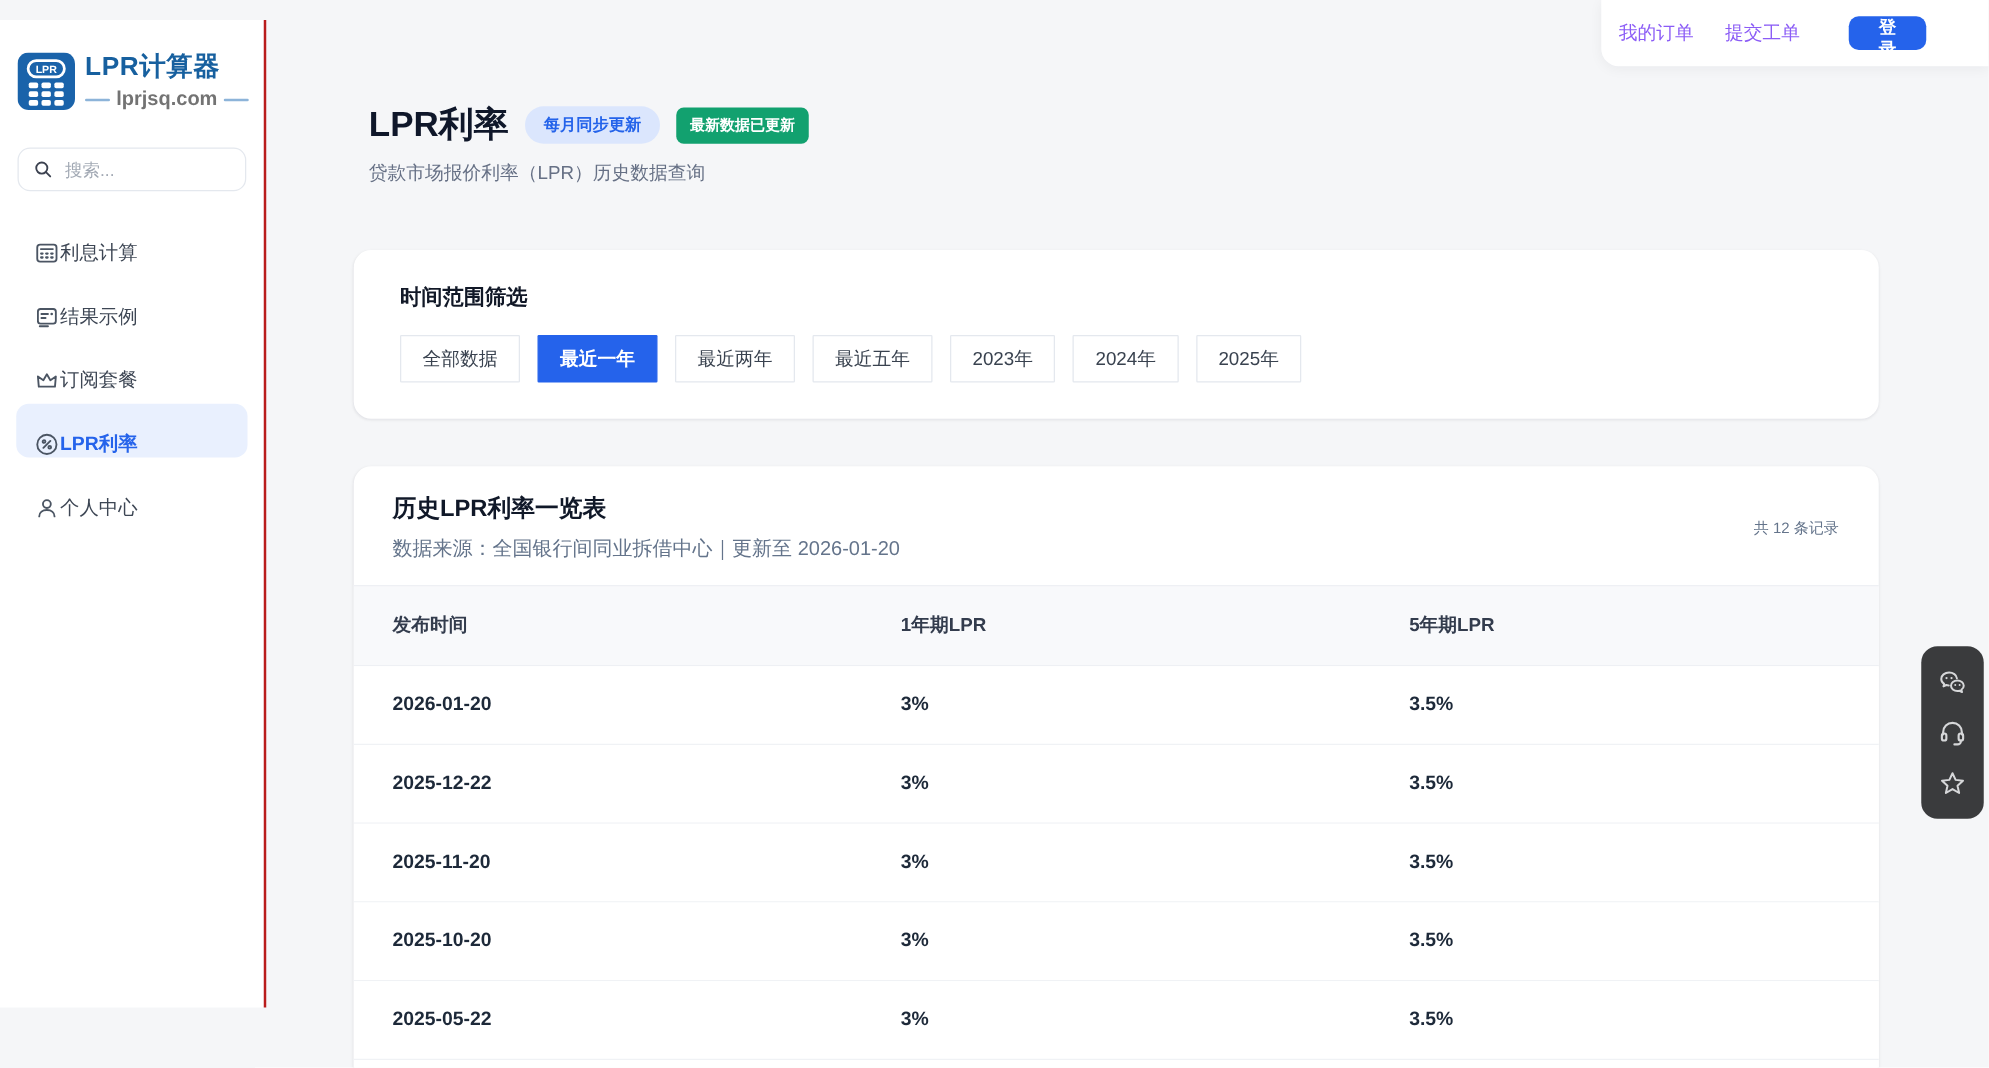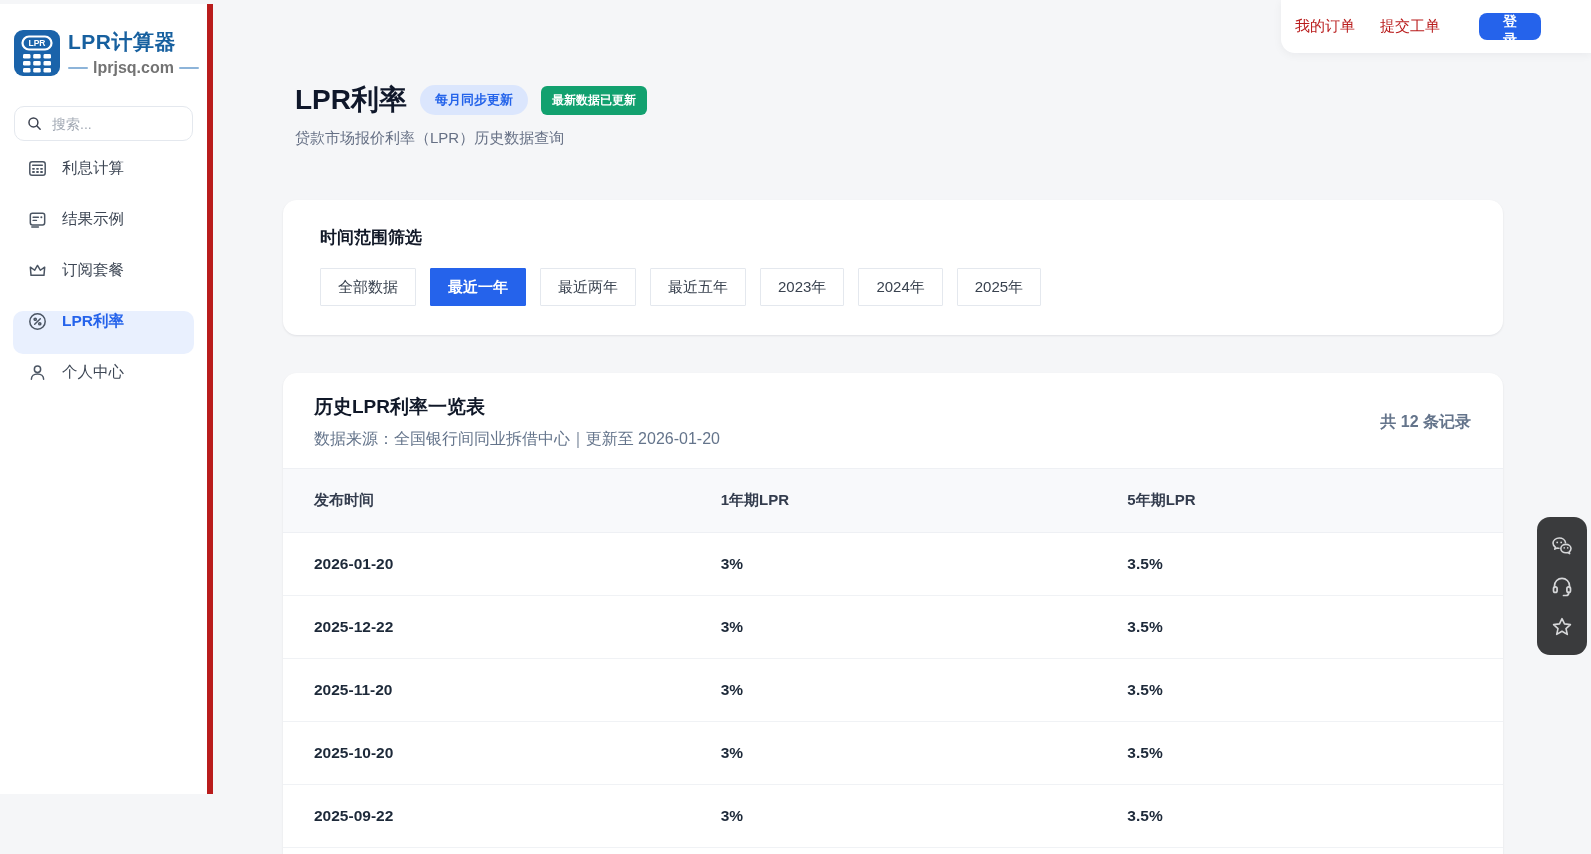--- a/index.html
+++ b/index.html
@@ -5,22 +5,22 @@
   * { margin:0; padding:0; box-sizing:border-box; }
   html,body { width:1591px; height:854px; overflow:hidden; }
   body {
     font-family:"Liberation Sans","DejaVu Sans",sans-serif;
     background:#f5f6f8; color:#1f2937; position:relative;
   }
   svg { display:block; }
 
   
   .sidebar {
-    position:absolute; left:0; top:4px; width:213px; height:790px;
-    background:#ffffff; border-right:6px solid #b91c1c; z-index:5;
+    position:absolute; left:0; top:16px; width:213px; height:790px;
+    background:#ffffff; border-right:2px solid #b91c1c; z-index:5;
   }
   .logo-row { display:flex; align-items:center; gap:8px; padding:24px 12px 0 14px; cursor:pointer; }
   .logo-badge { width:46px; height:46px; flex:0 0 46px; }
   .logo-text-col { display:flex; flex-direction:column; }
   .logo-title { font-size:21px; font-weight:800; color:#17609f; letter-spacing:0.5px; line-height:28px; }
   .logo-domain-row { display:flex; align-items:center; gap:5px; margin-top:3px; }
   .logo-dash { height:2px; width:20px; background:#8db4d9; border-radius:1px; }
   .logo-domain { font-size:16px; color:#737373; font-weight:700; }
 
   .search-box {
@@ -28,34 +28,34 @@
     display:flex; align-items:center; gap:9px; padding:0 11px; background:#fff;
   }
   .search-box input {
     border:none; outline:none; font-size:14px; color:#374151; width:100%;
     font-family:inherit; background:transparent;
   }
   .search-box input::placeholder { color:#a2a9b4; }
 
   .menu { margin-top:17px; padding:0 13px; }
   .menu-item {
-    height:43px; margin-bottom:8px; display:flex; align-items:flex-start; gap:14px;
+    height:43px; margin-bottom:8px; display:flex; align-items:flex-end; 
     padding-left:14px; border-radius:10px; font-size:15.5px; color:#3d4654; cursor:pointer;
   }
   .menu-item .mi-icon { width:21px; height:21px; color:#4b5563; }
   .menu-item.active { background:#e9f0fe; color:#2563eb; font-weight:600; }
 
   
   .topbar {
     position:absolute; top:0; right:0; height:53px; width:310px;
     background:#ffffff; border-bottom-left-radius:14px;
     box-shadow:0 2px 10px rgba(17,24,39,.05);
     display:flex; align-items:center; gap:25px; padding:0 50px 0 14px; z-index:6;
   }
-  .top-link { font-size:15px; color:#b91c1c; cursor:pointer; white-space:nowrap; }
+  .top-link { font-size:15px; color:#8b5cf6; cursor:pointer; white-space:nowrap; }
   .login-btn {
     margin-left:14px; background:#2563eb; color:#fff; font-size:14px; font-weight:600;
     border:none; border-radius:8px; height:27px; padding:0 20px; cursor:pointer;
     font-family:inherit;
   }
 
   
   .main { margin-left:213px; padding:84px 0 0 70px; }
   .title-row { display:flex; align-items:center; gap:13px; margin-left:12px; }
   .page-title { font-size:28px; font-weight:800; color:#0f172a; line-height:32px; }
@@ -83,21 +83,21 @@
   }
   .fbtn.active { background:#2563eb; border-color:#2563eb; color:#fff; font-weight:600; }
 
   .table-card { margin-top:38px; border-bottom-left-radius:0; border-bottom-right-radius:0; }
   .table-head {
     display:flex; align-items:center; justify-content:space-between;
     padding:21px 32px 18px 31px;
   }
   .table-title { font-size:19px; font-weight:700; color:#101828; }
   .table-source { margin-top:9px; font-size:16px; color:#64748b; }
-  .record-count { font-size:16px; color:#64748b; white-space:nowrap;font-weight:bold; }
+  .record-count { font-size:12px; color:#64748b; white-space:nowrap; }
 
   .tgrid-header {
     display:grid; grid-template-columns:1fr 1fr 1fr; height:65px; align-items:center;
     background:#f8f9fb; border-top:1px solid #eef0f4; border-bottom:1px solid #eef0f4;
   }
   .tgrid-header .th { padding-left:31px; font-size:15px; font-weight:700; color:#333c4d; }
   .trow {
     display:grid; grid-template-columns:1fr 1fr 1fr; height:63px; align-items:center;
     border-bottom:1px solid #f0f2f5; background:#fff;
   }
@@ -271,21 +271,21 @@
           <div class="td">2025-11-20</div>
           <div class="td">3%</div>
           <div class="td">3.5%</div>
         </div>
         <div class="trow">
           <div class="td">2025-10-20</div>
           <div class="td">3%</div>
           <div class="td">3.5%</div>
         </div>
         <div class="trow">
-          <div class="td">2025-09-22</div>
+          <div class="td">2025-05-22</div>
           <div class="td">3%</div>
           <div class="td">3.5%</div>
         </div>
       </div>
     <div class="t-stub"></div>
   </section>
 </main>
 
 <div class="float-bar">
   <span class="float-ic">

